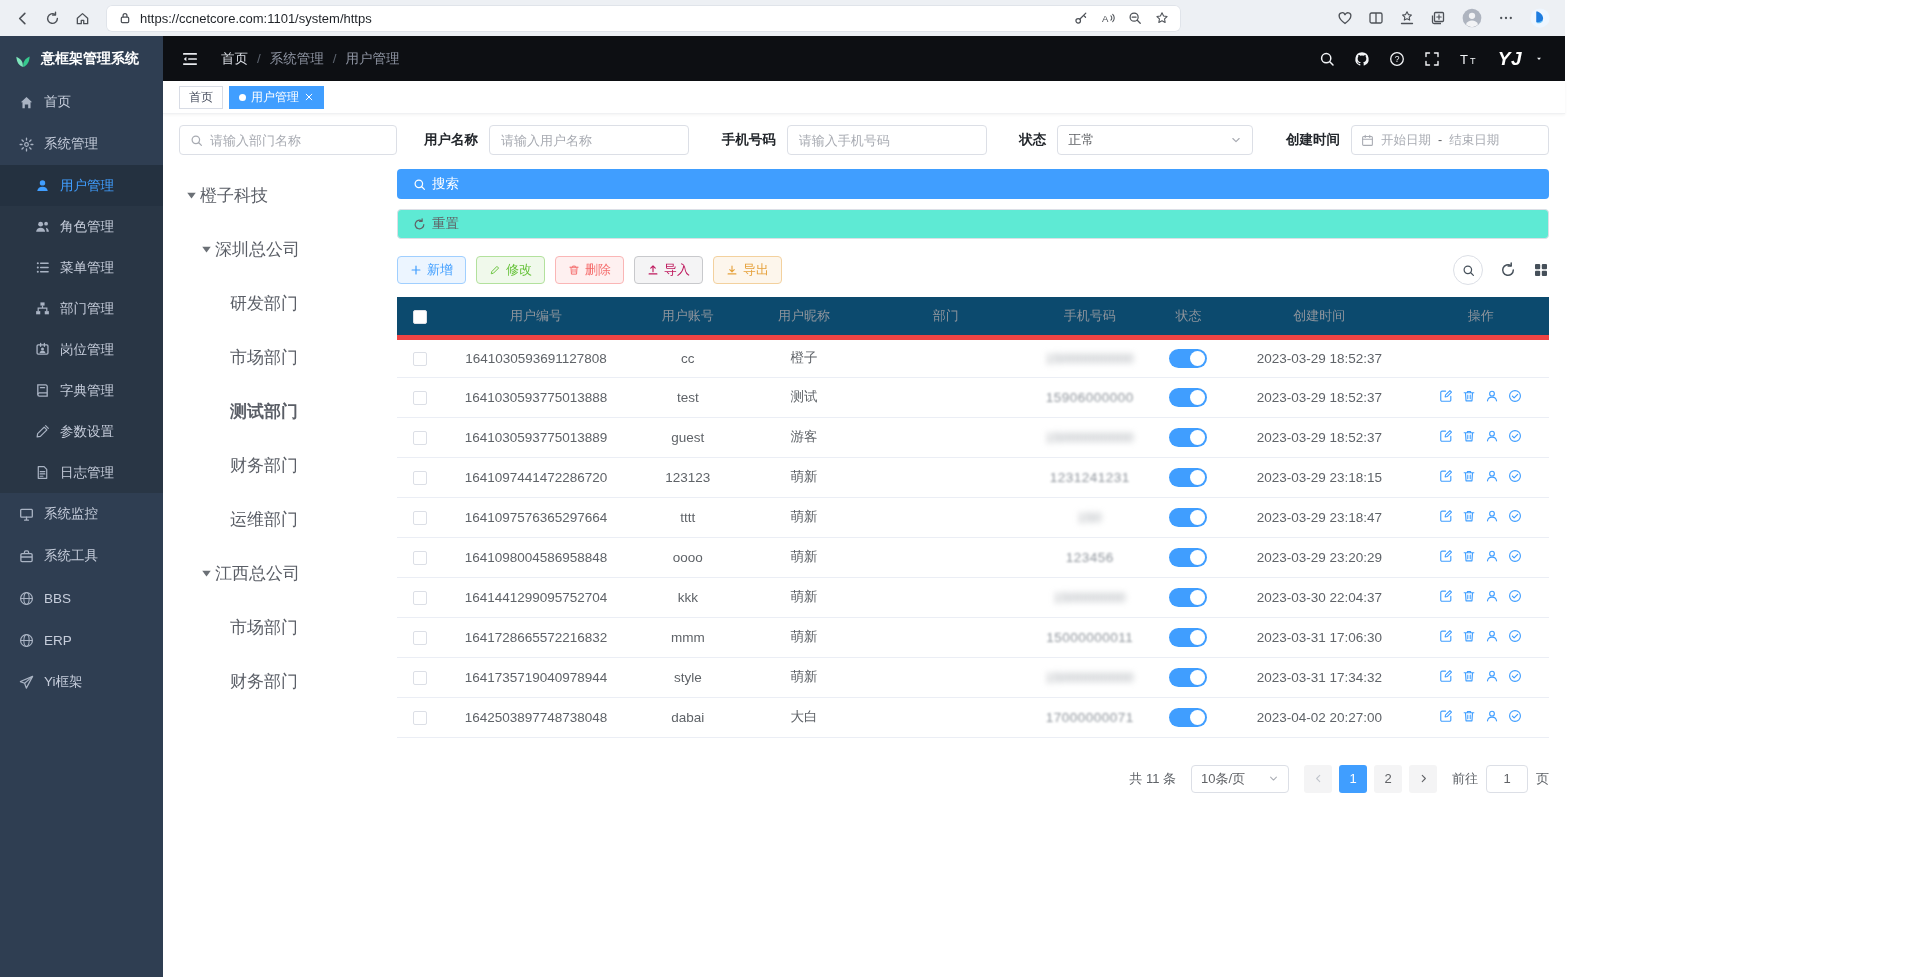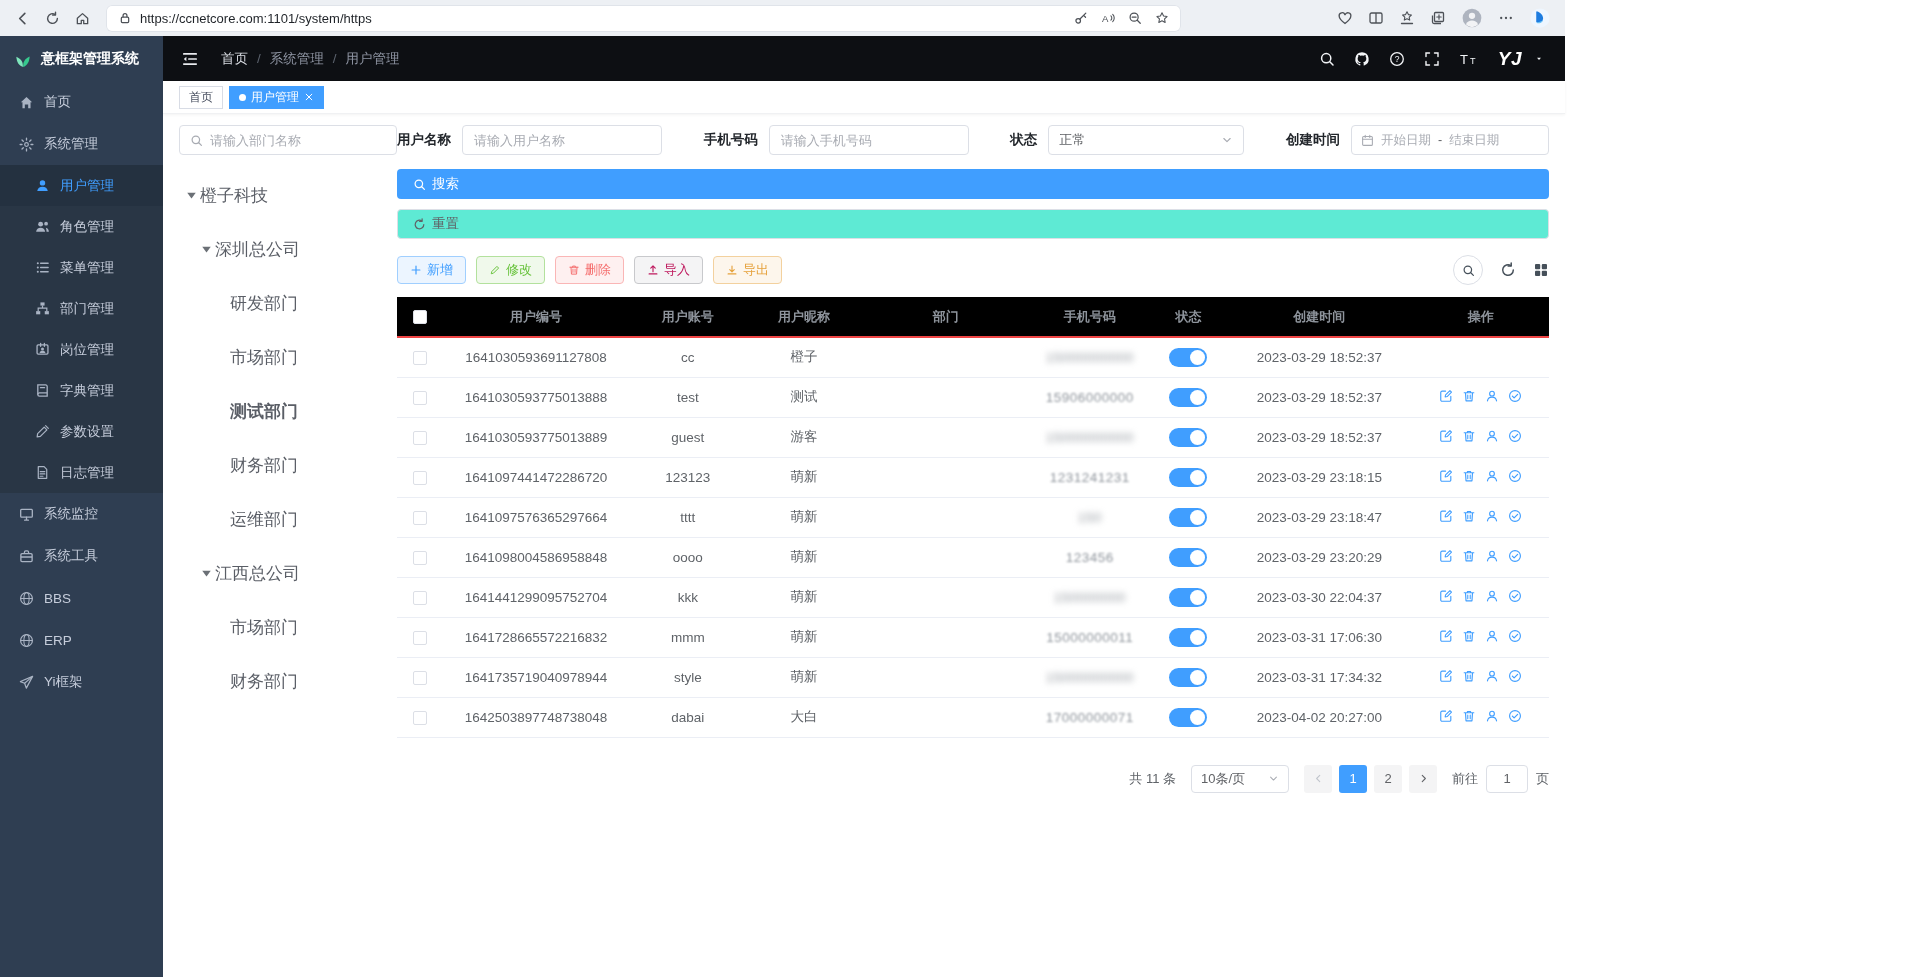--- a/index.html
+++ b/index.html
@@ -64,21 +64,21 @@
   .tree-search input { border:none; outline:none; flex:1; min-width:0; font-size:13px; color:#606266; font-family:inherit; }
   .tree-search input::placeholder { color:#a8abb2; }
   .tree { margin-top:14px; }
   .tree-node { height:27px; display:flex; align-items:center; font-size:17px; color:#5a5e66; cursor:pointer;margin-top:27px; }
   .tcaret { width:17px; display:inline-flex; justify-content:center; font-size:10px; color:#6b7076; }
   .tcaret.empty { width:17px; }
 
   .main-panel { flex:1; min-width:0; display:flex; flex-direction:column; }
   .filter-row { display:flex; align-items:center; justify-content:space-between; }
   .f-group { display:flex; align-items:center; gap:11px; }
-  .f-label { font-size:13.5px; font-weight:700; color:#22262b; white-space:nowrap; }
+  .f-label { font-size:13.5px; font-weight:700; color:#22262b; white-space:nowrap;margin-left:27px; }
   .f-input { width:200px; height:30px; border:1px solid #dcdfe6; border-radius:4px; padding:0 11px; font-size:13px; color:#606266; font-family:inherit; outline:none; }
   .f-input::placeholder { color:#a8abb2; }
   .f-select { width:196px; height:30px; border:1px solid #dcdfe6; border-radius:4px; display:flex; align-items:center; justify-content:space-between; padding:0 10px; font-size:13px; color:#606266; cursor:pointer; }
   .f-select .ic { font-size:12px; color:#a8abb2; }
   .f-date { width:198px; height:30px; border:1px solid #dcdfe6; border-radius:4px; display:flex; align-items:center; gap:7px; padding:0 9px; font-size:12.5px; color:#a8abb2; cursor:pointer; }
   .f-date .ic { font-size:13px; color:#a8abb2; }
   .f-date .sep { color:#606266; }
 
   .btn-row { margin-top:14px; display:flex; gap:10px;flex-direction:column; }
   .btn { height:30px; border-radius:4px; display:inline-flex; align-items:center; gap:6px; padding:0 15px; font-size:13.5px; border:1px solid transparent; cursor:pointer; font-family:inherit; }
@@ -93,21 +93,21 @@
   .btn-edit { background:#f0f9eb; border-color:#b3e19d; color:#67c23a; }
   .btn-del { background:#fef0f0; border-color:#fab6b6; color:#f56c6c; }
   .btn-imp { background:#f4f4f5; border-color:#c8c9cc; color:#be185d; }
   .btn-exp { background:#fdf6ec; border-color:#f3d19e; color:#e6a23c; }
   .tool-icons { margin-left:auto; display:flex; align-items:center; gap:17px; color:#46505a; }
   .tool-circle { width:30px; height:30px; border:1px solid #dcdfe6; border-radius:50%; display:flex; align-items:center; justify-content:center; cursor:pointer; }
   .tool-circle .ic { font-size:13px; }
   .tool-plain { display:inline-flex; font-size:16px; cursor:pointer; }
 
   .user-table { margin-top:12px; width:100%; border-collapse:collapse; table-layout:fixed; }
-  .user-table th { height:40px; font-size:13px; color:#8e949c; font-weight:700; border-bottom:2px solid #ef4444; background:#000000; text-align:center; white-space:nowrap; }
+  .user-table th { height:40px; font-size:13px; color:#8e949c; font-weight:400; border-bottom:5px solid #ef4444; background:#0c4a6e; text-align:center; white-space:nowrap; }
   .user-table td { height:40px; font-size:13.5px; color:#5f6368; border-bottom:1px solid #ebeef5; text-align:center; white-space:nowrap; overflow:hidden; }
   .cb { display:inline-block; width:14px; height:14px; border:1px solid #dcdfe6; border-radius:2px; background:#fff; vertical-align:middle; cursor:pointer; }
   .toggle { display:inline-block; width:38px; height:19px; border-radius:10px; background:#409eff; position:relative; vertical-align:middle; cursor:pointer; }
   .toggle .knob { position:absolute; right:2px; top:2px; width:15px; height:15px; border-radius:50%; background:#fff; }
   .ph { color:#8f959c; letter-spacing:.5px; }
   .ph.heavy { filter:blur(3px); }
   .ph.light { filter:blur(1.1px); }
   .act-icons { display:inline-flex; gap:9px; color:#409eff; }
   .act-icons .ic { font-size:14px; cursor:pointer; }
 

